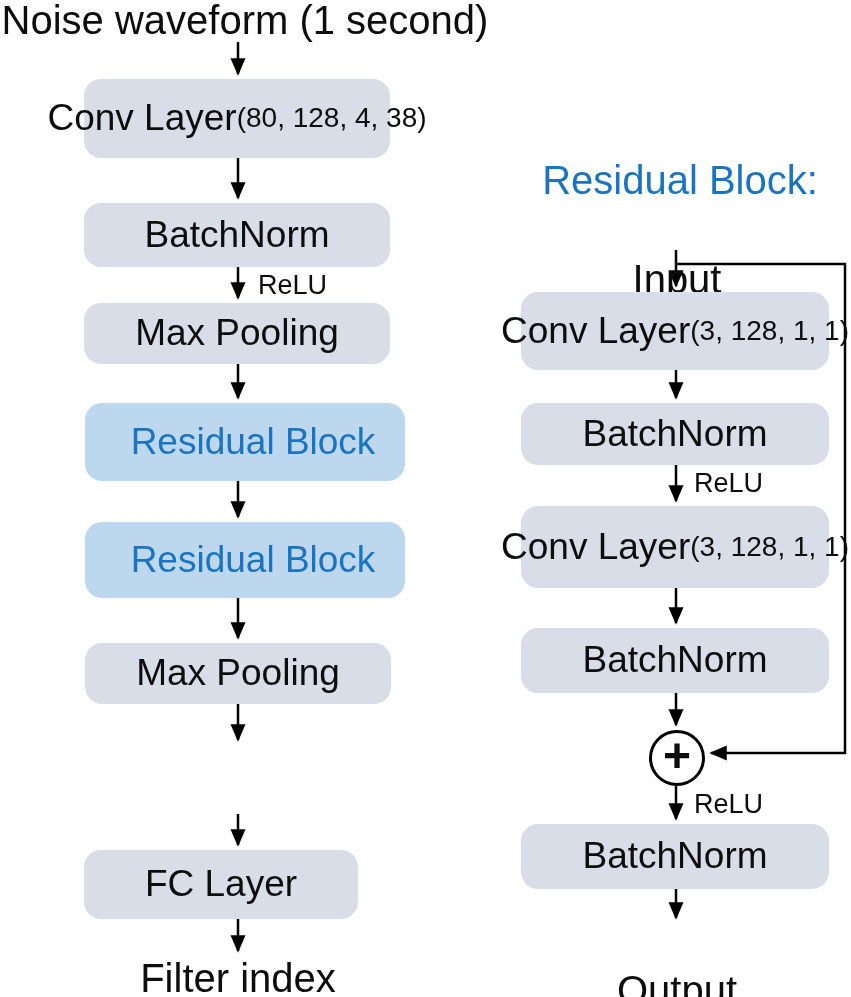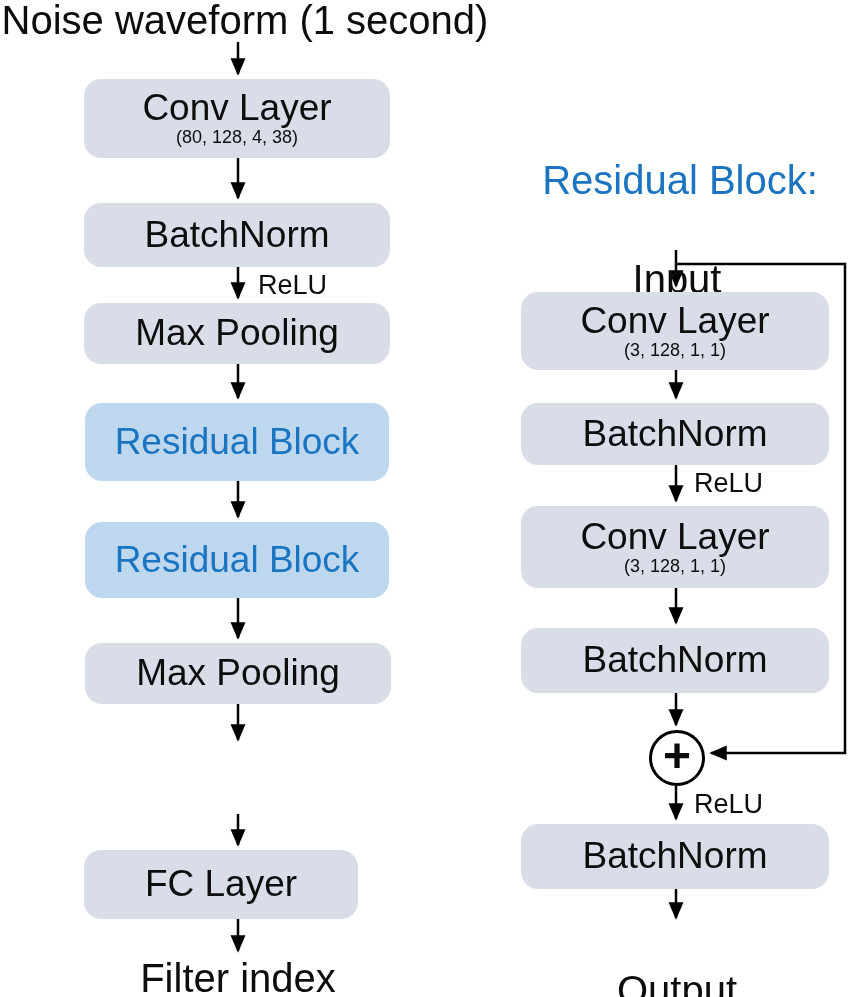--- a/index.html
+++ b/index.html
@@ -18,40 +18,41 @@
   }
   .arrows {
     position: absolute;
     left: 0; top: 0;
     width: 851px; height: 997px;
     pointer-events: none;
   }
   .box {
     position: absolute;
     display: flex;
-    flex-direction: column;
+    flex-direction: row;
     align-items: center;
     justify-content: center;
     border-radius: 17px;
     background: var(--box-fill, #d8dde7);
     text-align: center;
   }
   .box.residual {
     background: var(--residual-fill, #bdd7ee);
+    padding-left: 16px;
   }
   .box .lbl {
     font-size: 37px;
     line-height: 1.05;
     white-space: nowrap;
   }
   .box.residual .lbl {
     color: var(--accent-blue, #1b74c0);
   }
   .box .sub {
-    font-size: 18px;
+    font-size: 28px;
     line-height: 1.1;
     white-space: nowrap;
   }
   .big-label {
     position: absolute;
     transform: translateX(-50%);
     font-size: 40px;
     line-height: 1.1;
     white-space: nowrap;
     text-align: center;

